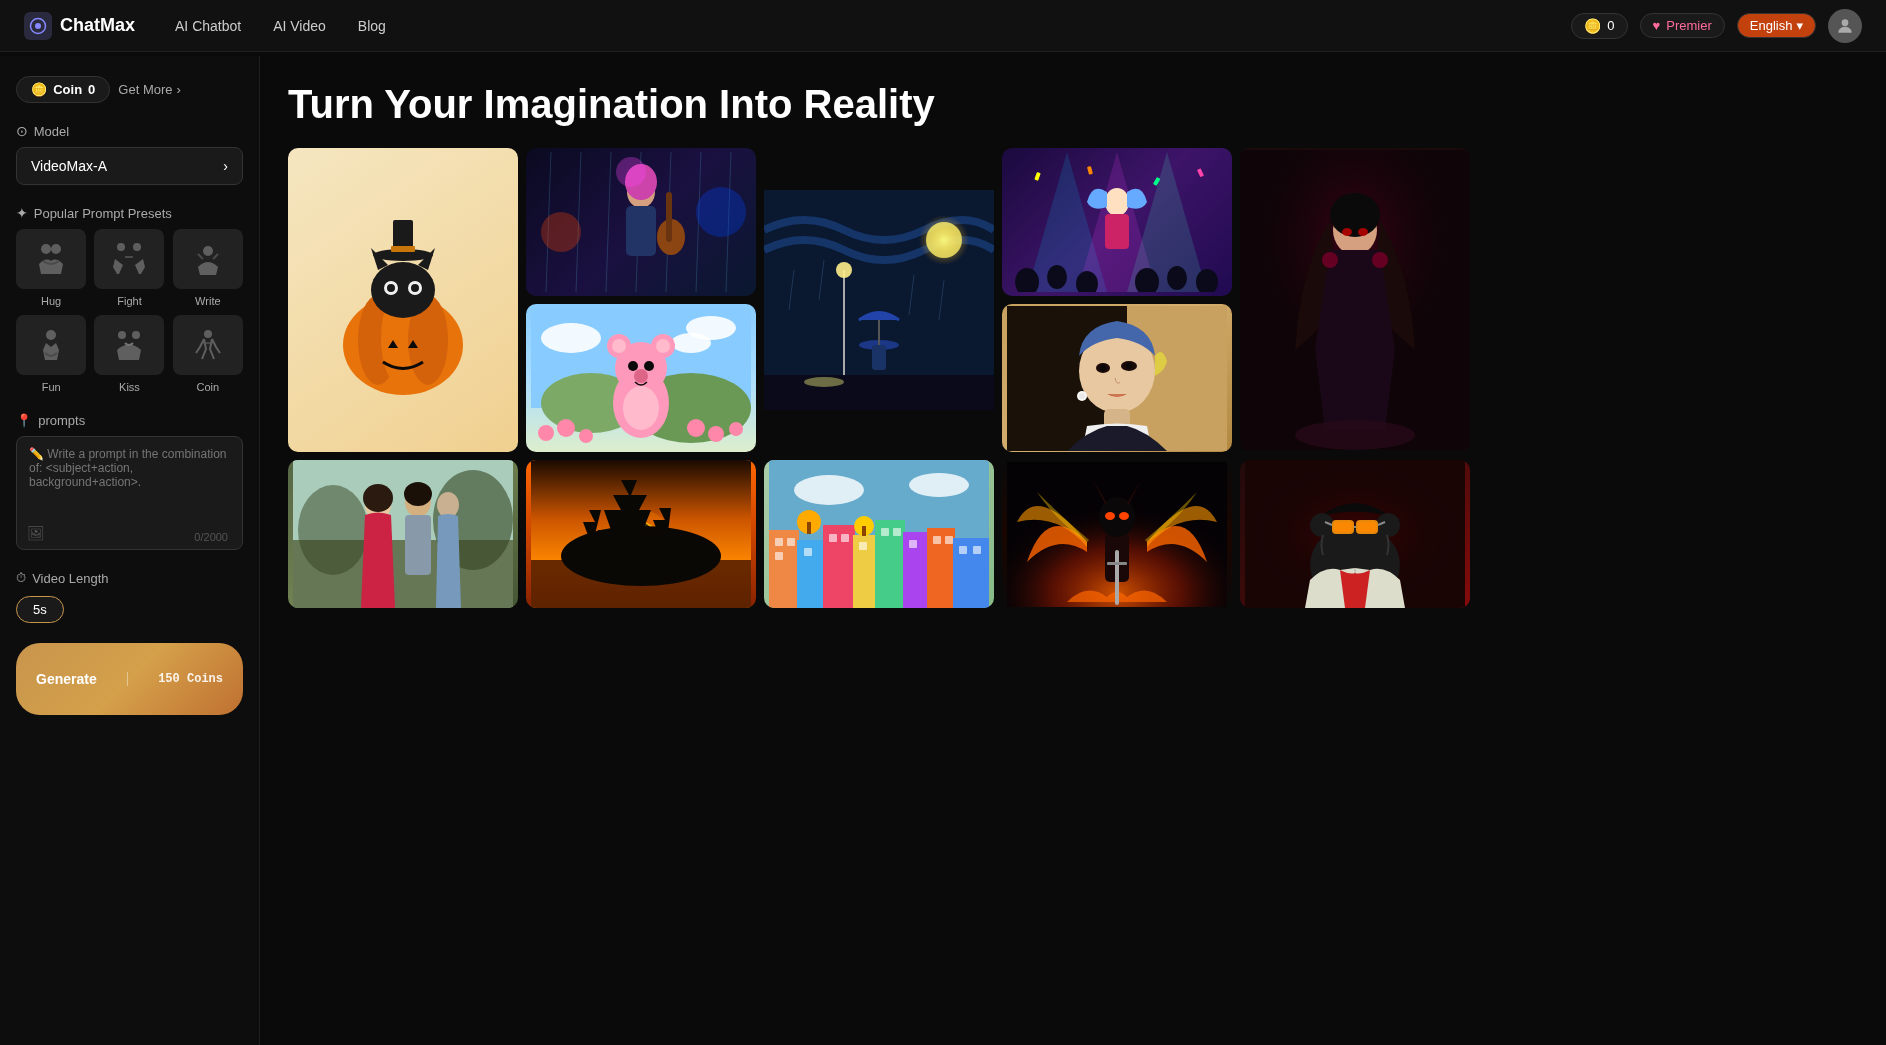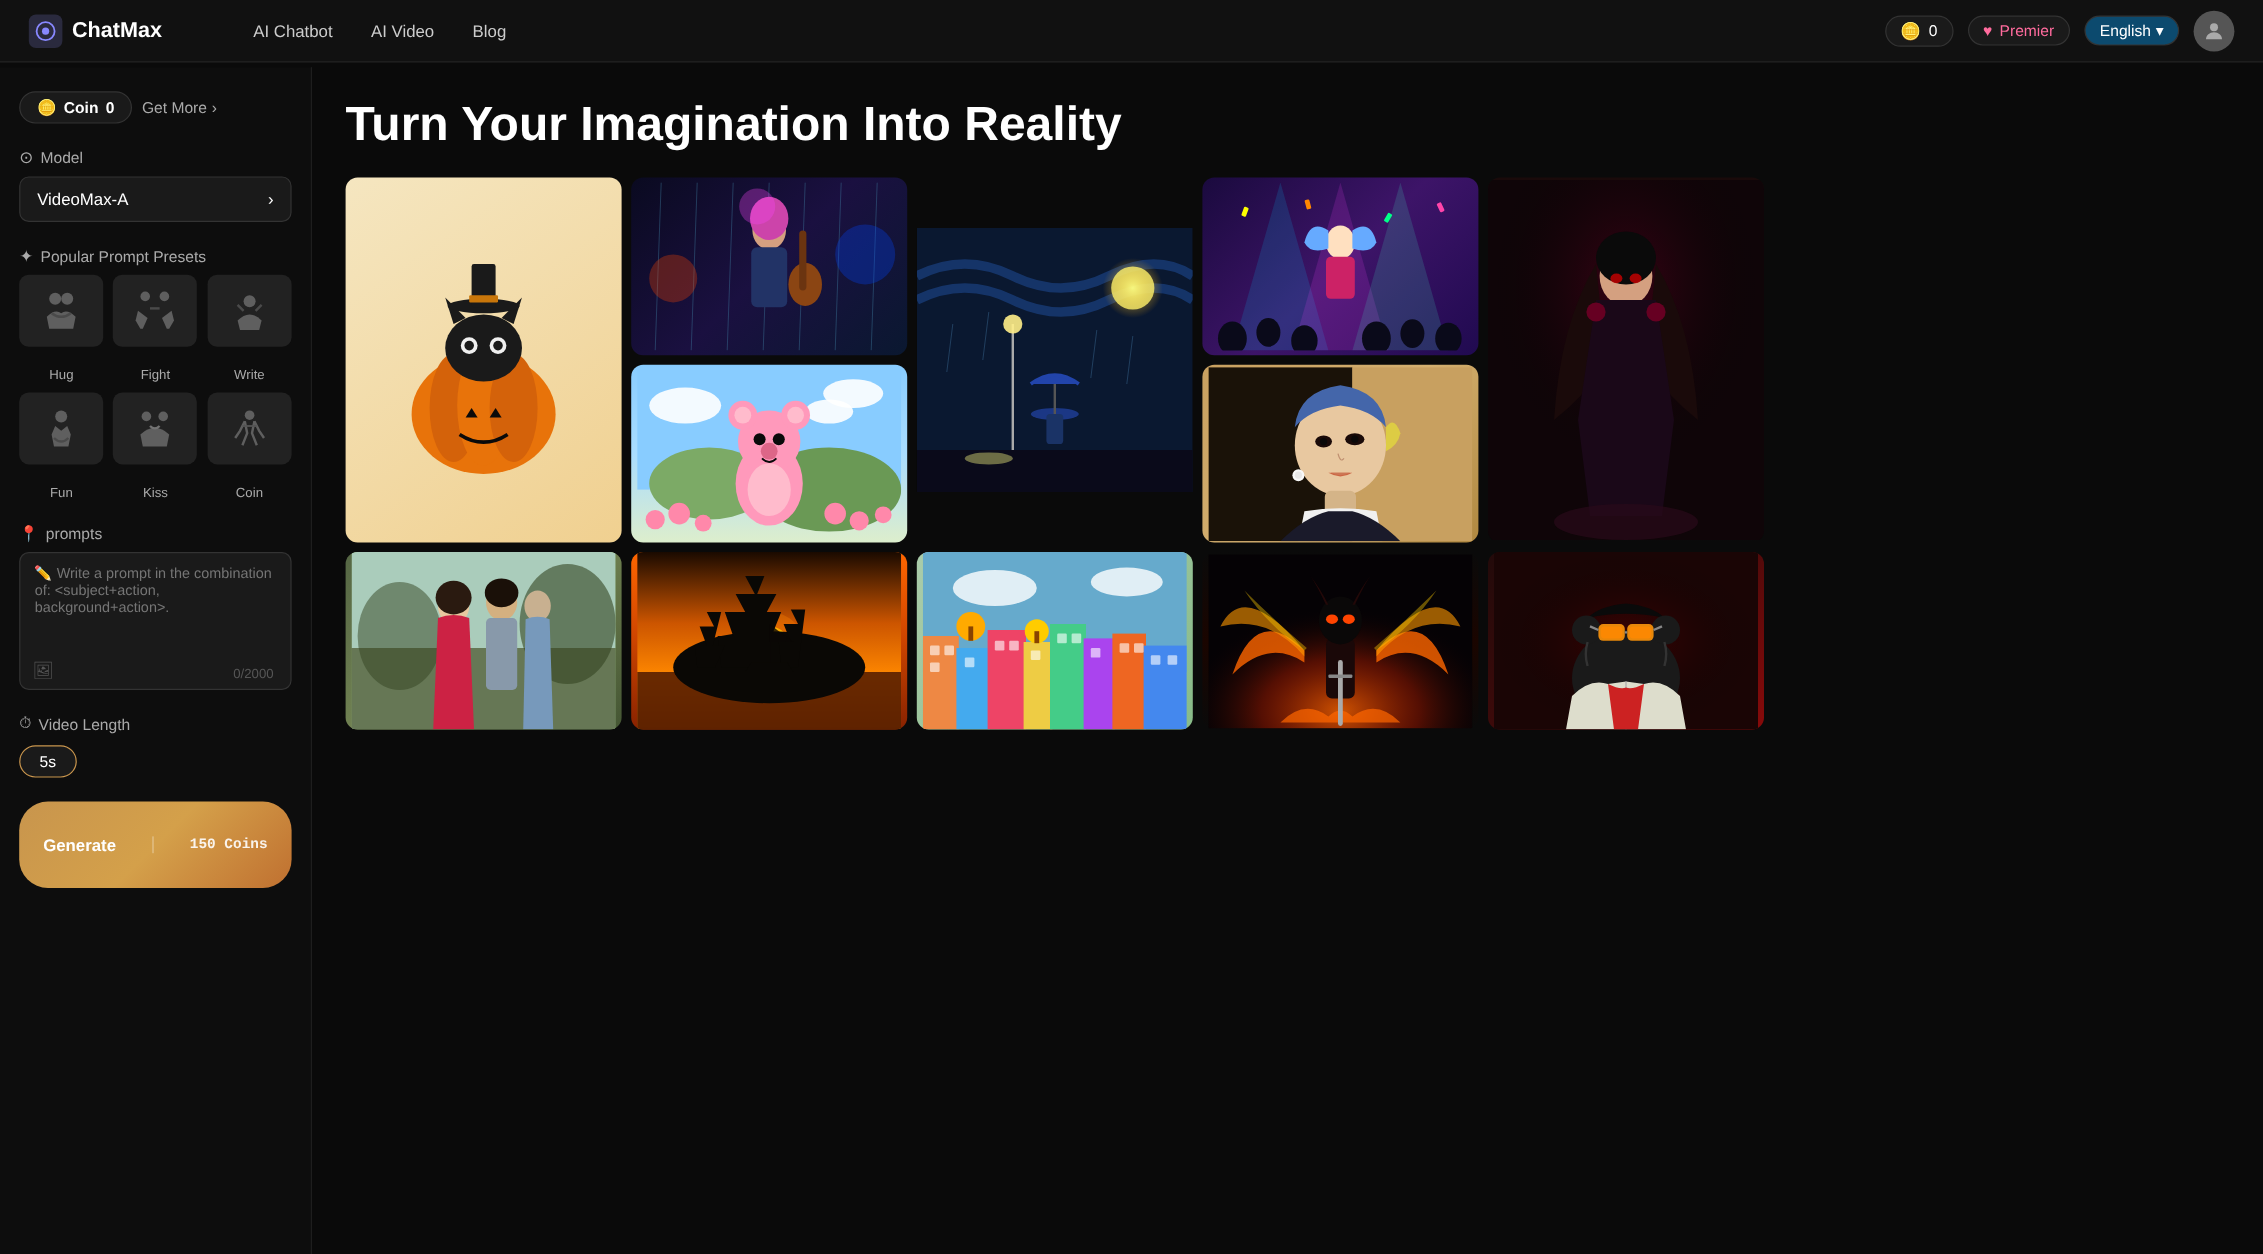--- a/index.html
+++ b/index.html
@@ -42,21 +42,20 @@
       border-radius: 6px;
       display: flex;
       align-items: center;
       justify-content: center;
       font-size: 14px;
     }
     .nav-links {
       display: flex;
       gap: 32px;
       flex: 1;
-      margin-left: 36px;
     }
     .nav-link {
       color: #ccc;
       font-size: 14px;
       cursor: pointer;
       text-decoration: none;
     }
     .navbar-right {
       display: flex;
       align-items: center;
@@ -84,21 +83,21 @@
       padding: 4px 12px;
       font-size: 13px;
       cursor: pointer;
       color: #ff6b9d;
     }
     .premier-heart { color: #ff6b9d; }
     .lang-selector {
       display: flex;
       align-items: center;
       gap: 4px;
-      background: #0c4a6e;
+      background: #c2410c;
       border: 1px solid #333;
       border-radius: 20px;
       padding: 4px 12px;
       font-size: 13px;
       cursor: pointer;
       color: #fff;
     }
     .avatar {
       width: 34px;
       height: 34px;
@@ -182,21 +181,21 @@
 
     .presets-grid {
       display: grid;
       grid-template-columns: repeat(3, 1fr);
       gap: 8px;
     }
     .preset-item {
       display: flex;
       flex-direction: column;
       align-items: center;
-      gap: 18px;
+      gap: 6px;
       cursor: pointer;
     }
     .preset-thumb {
       width: 70px;
       height: 60px;
       background: #222;
       border-radius: 8px;
       display: flex;
       align-items: center;
       justify-content: center;

